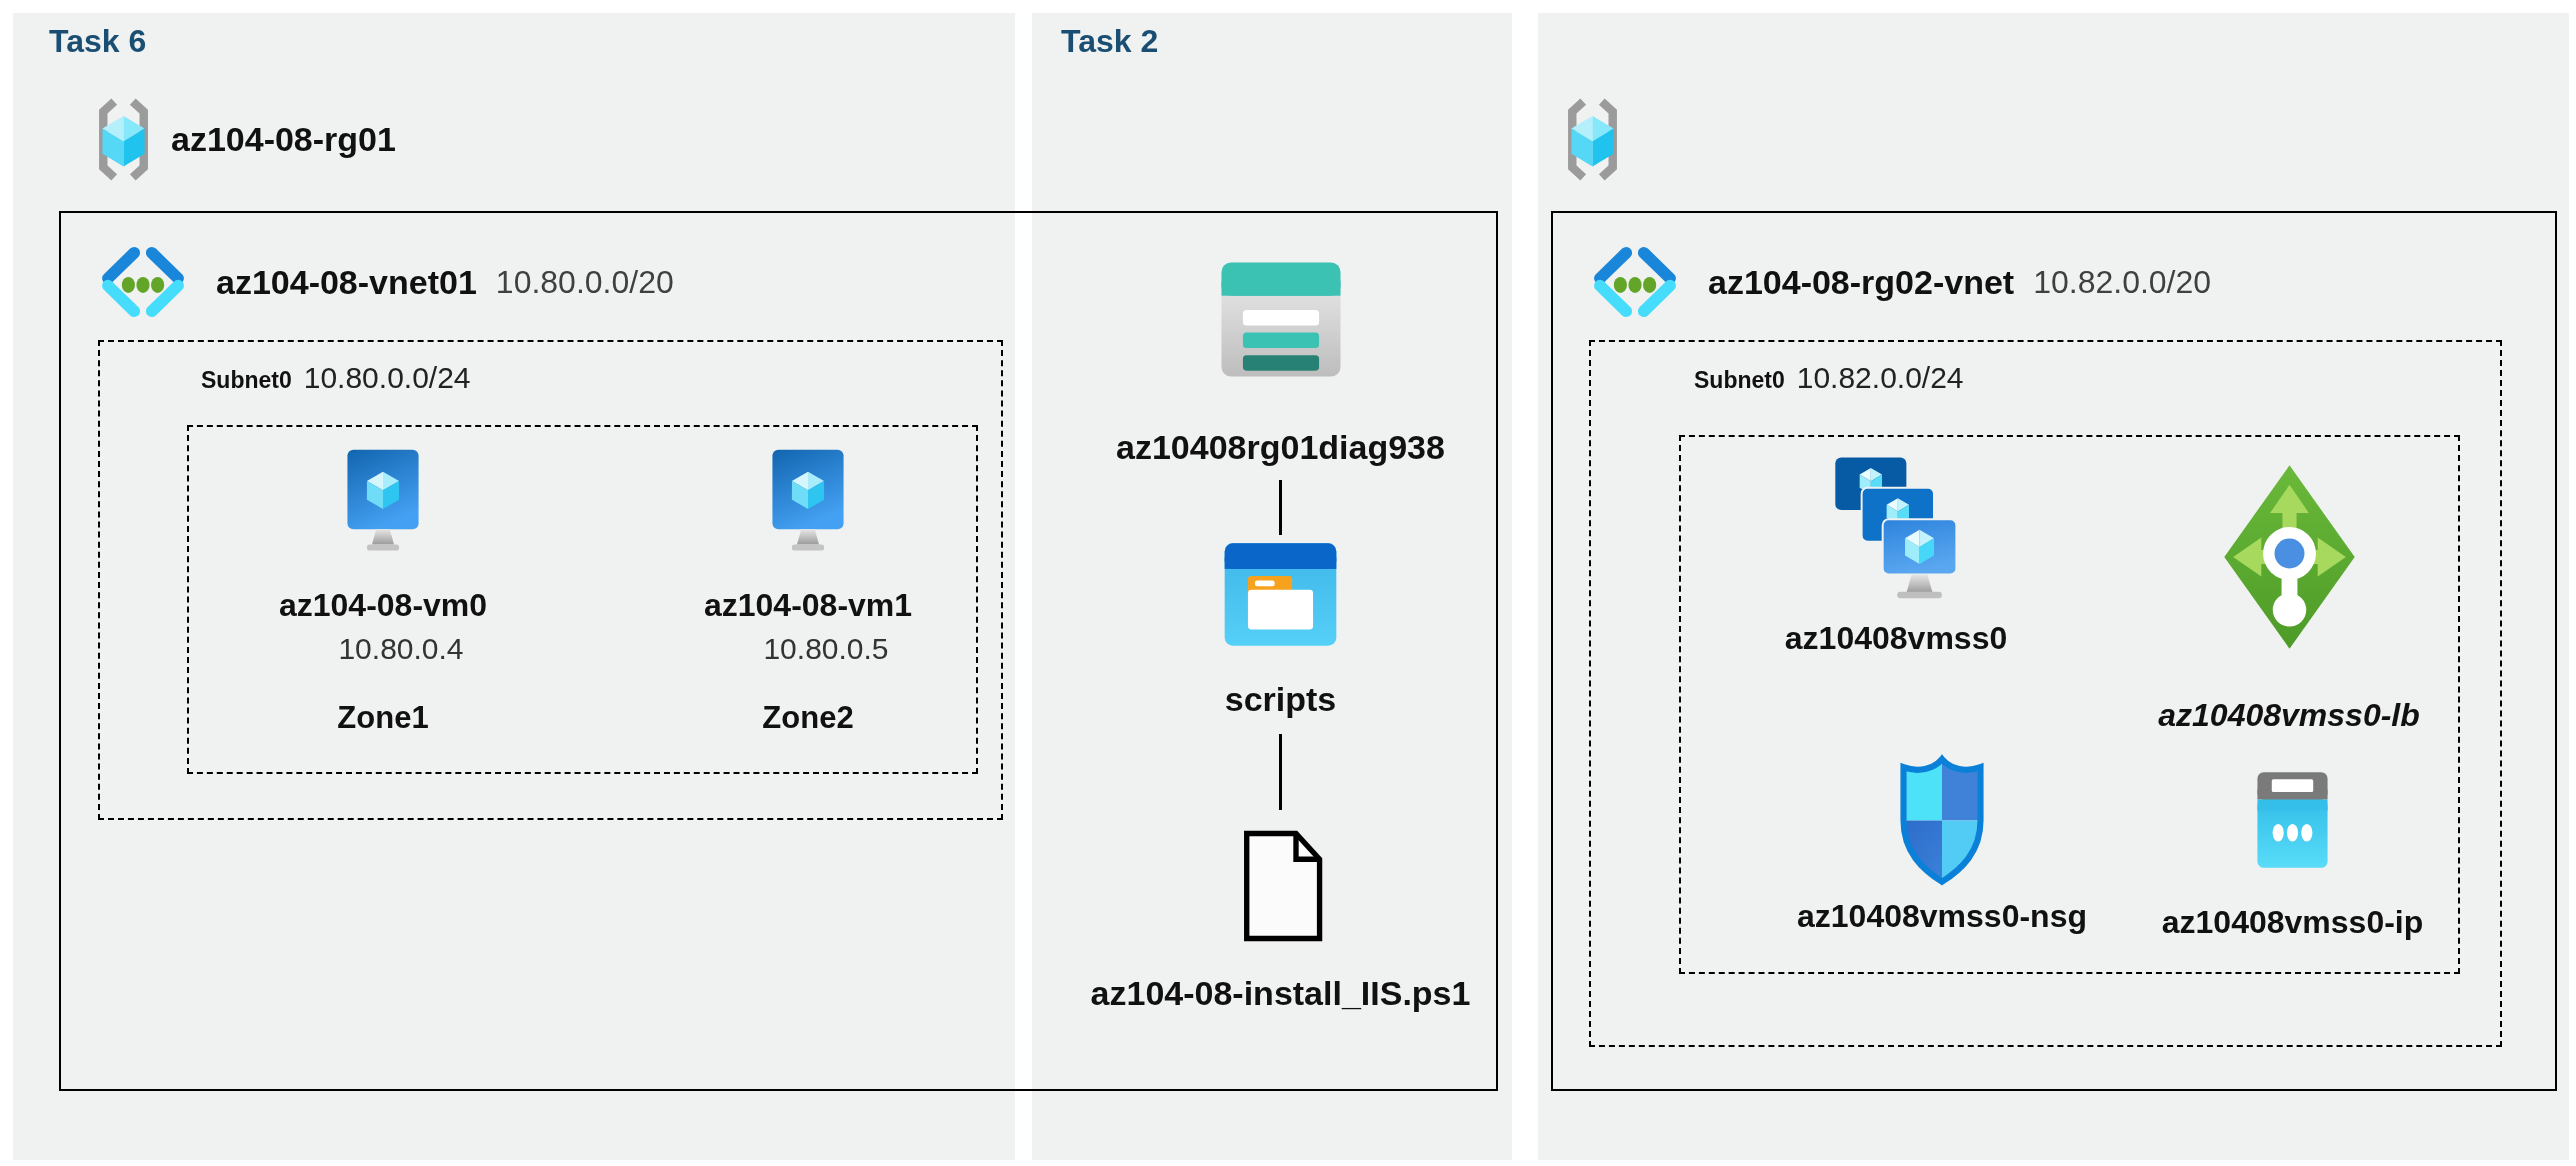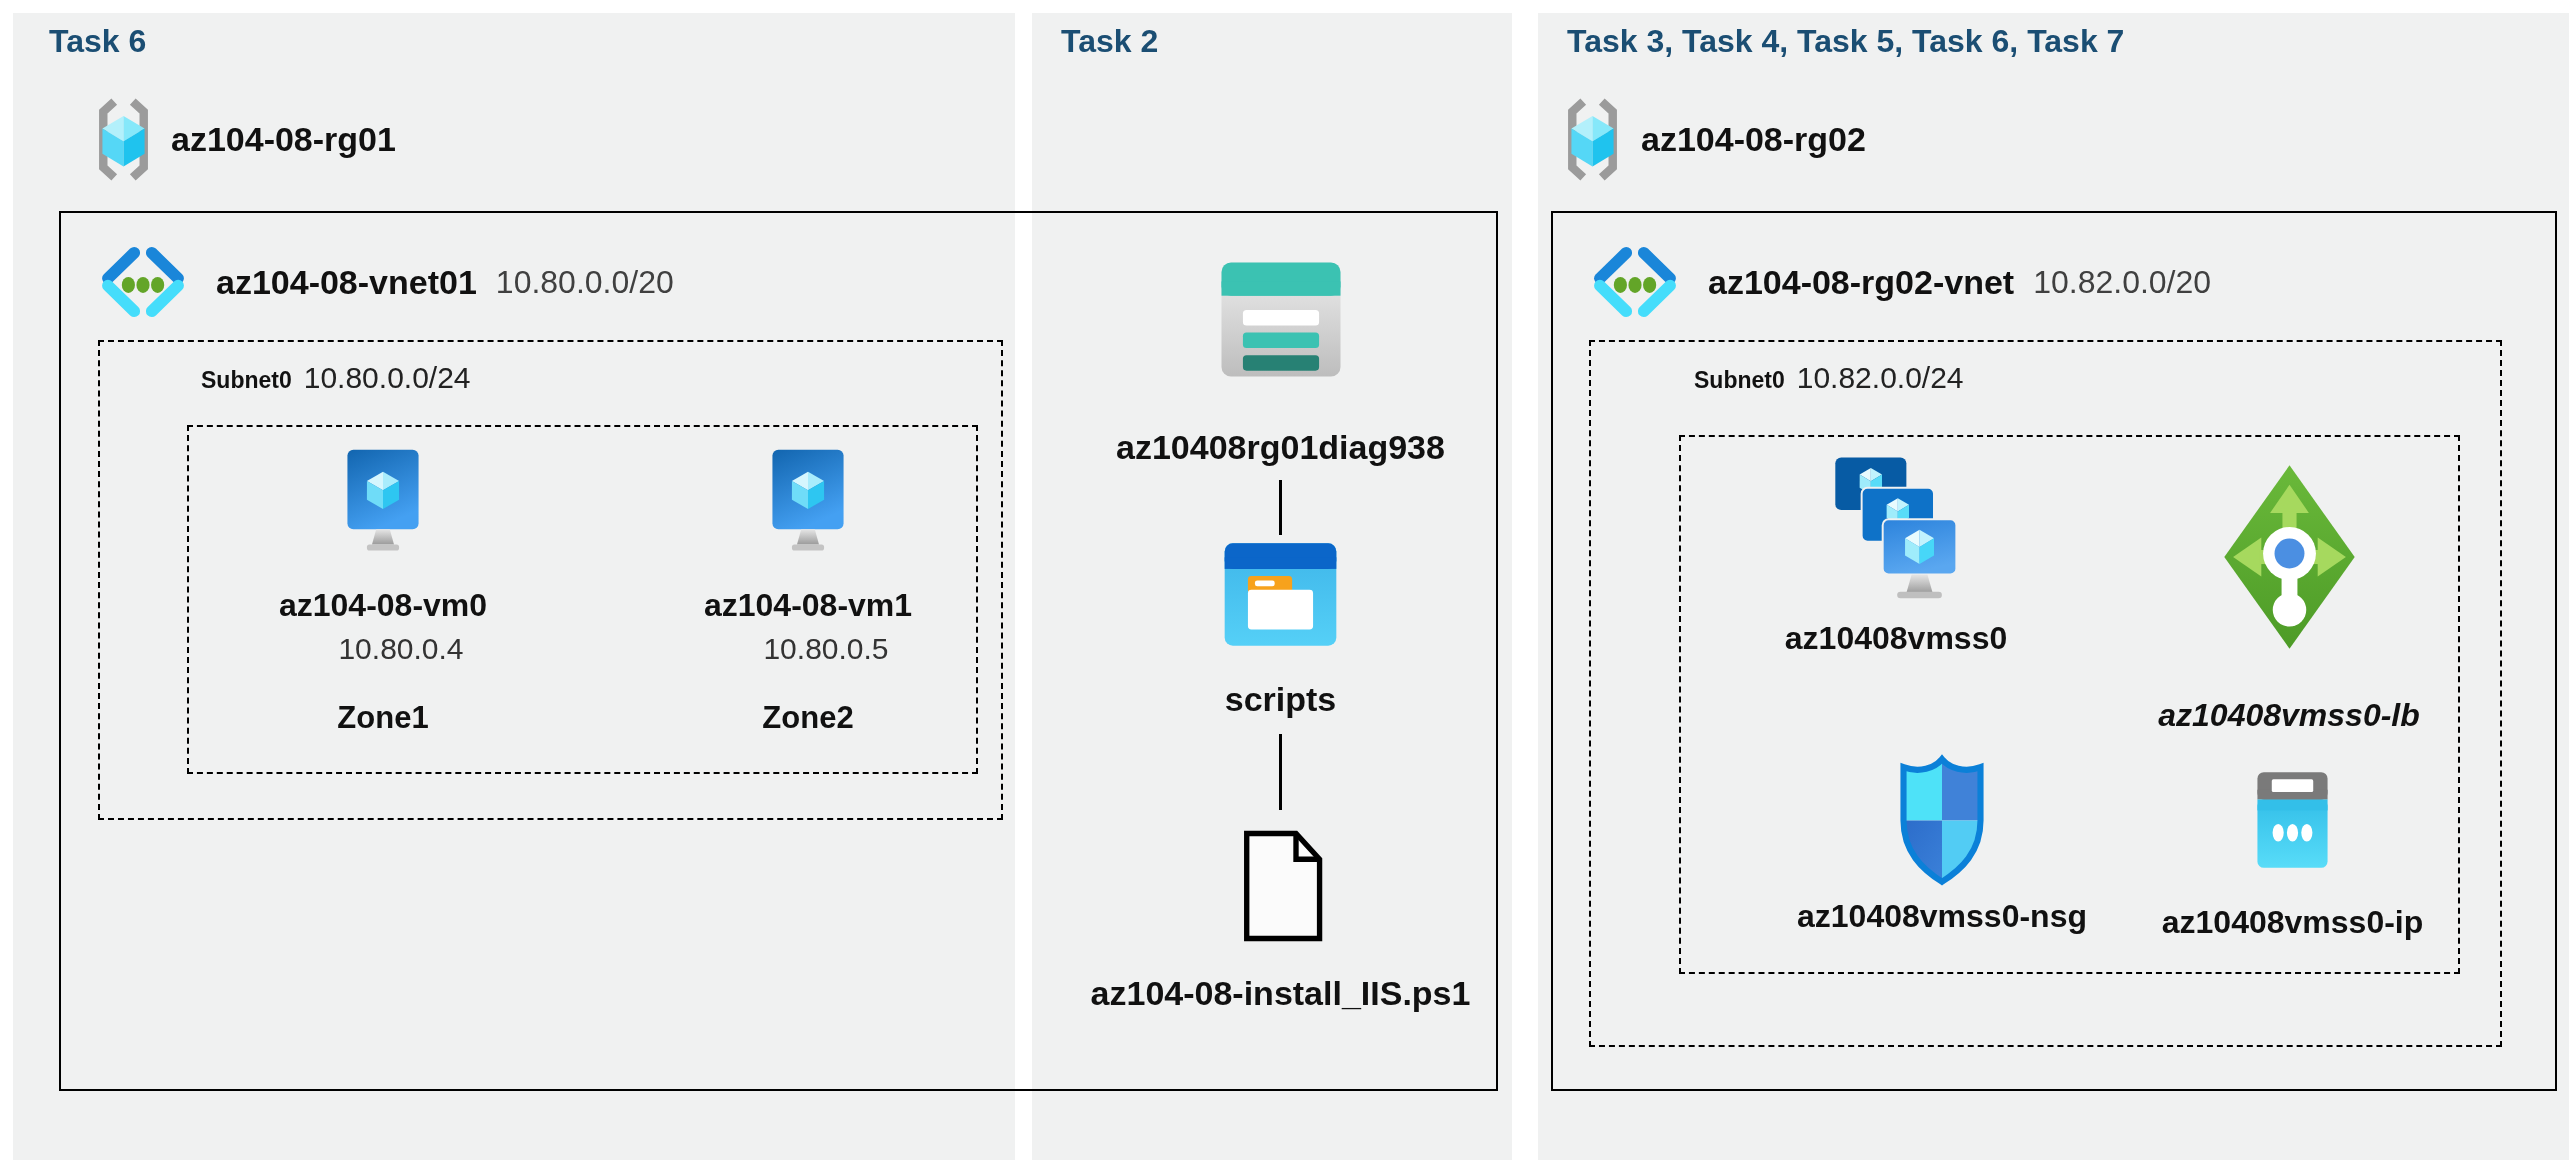--- a/index.html
+++ b/index.html
@@ -121,21 +121,20 @@
 </svg>
 
 <div class="stage">
 
   <div class="panel" id="panel-task1"></div>
   <div class="panel" id="panel-task2"></div>
   <div class="panel" id="panel-task3"></div>
 
   <div class="task-title" id="title-task1">Task 6</div>
   <div class="task-title" id="title-task2">Task 2</div>
-  <div class="task-title" id="title-task3">Task 3, Task 4, Task 5, Task 6, Task 7</div>
 
   <svg class="rg-icon" id="rg1-icon" viewBox="0 0 70 100">
     <path d="M24 5 L11 17 L11 83 L24 95" fill="none" stroke="#9b9b9b" stroke-width="10"></path>
     <path d="M46 5 L59 17 L59 83 L46 95" fill="none" stroke="#9b9b9b" stroke-width="10"></path>
     <polygon points="35,22 10,37 35,52" fill="#b3f0fb"></polygon>
     <polygon points="35,22 60,37 35,52" fill="#86e8fa"></polygon>
     <polygon points="10,37 35,52 35,82 10,67" fill="#55d7f6"></polygon>
     <polygon points="60,37 35,52 35,82 60,67" fill="#1fc3ee"></polygon>
   </svg>
   <div class="rg-label" id="rg1-label">az104-08-rg01</div>
@@ -223,21 +222,20 @@
   </div>
 
   <svg class="rg-icon" id="rg2-icon" viewBox="0 0 70 100">
     <path d="M24 5 L11 17 L11 83 L24 95" fill="none" stroke="#9b9b9b" stroke-width="10"></path>
     <path d="M46 5 L59 17 L59 83 L46 95" fill="none" stroke="#9b9b9b" stroke-width="10"></path>
     <polygon points="35,22 10,37 35,52" fill="#b3f0fb"></polygon>
     <polygon points="35,22 60,37 35,52" fill="#86e8fa"></polygon>
     <polygon points="10,37 35,52 35,82 10,67" fill="#55d7f6"></polygon>
     <polygon points="60,37 35,52 35,82 60,67" fill="#1fc3ee"></polygon>
   </svg>
-  <div class="rg-label" id="rg2-label">az104-08-rg02</div>
 
   <svg class="vnet-icon" id="vnetB-icon" viewBox="0 0 120 104">
     <line x1="48" y1="12" x2="12" y2="47" stroke="#1a86d9" stroke-width="16" stroke-linecap="round"></line>
     <line x1="12" y1="57" x2="48" y2="92" stroke="#45ddfb" stroke-width="16" stroke-linecap="round"></line>
     <line x1="72" y1="12" x2="108" y2="47" stroke="#1a86d9" stroke-width="16" stroke-linecap="round"></line>
     <line x1="108" y1="57" x2="72" y2="92" stroke="#45ddfb" stroke-width="16" stroke-linecap="round"></line>
     <ellipse cx="40" cy="56" rx="9" ry="11" fill="#63a528"></ellipse>
     <ellipse cx="60" cy="56" rx="9" ry="11" fill="#63a528"></ellipse>
     <ellipse cx="80" cy="56" rx="9" ry="11" fill="#63a528"></ellipse>
   </svg>

